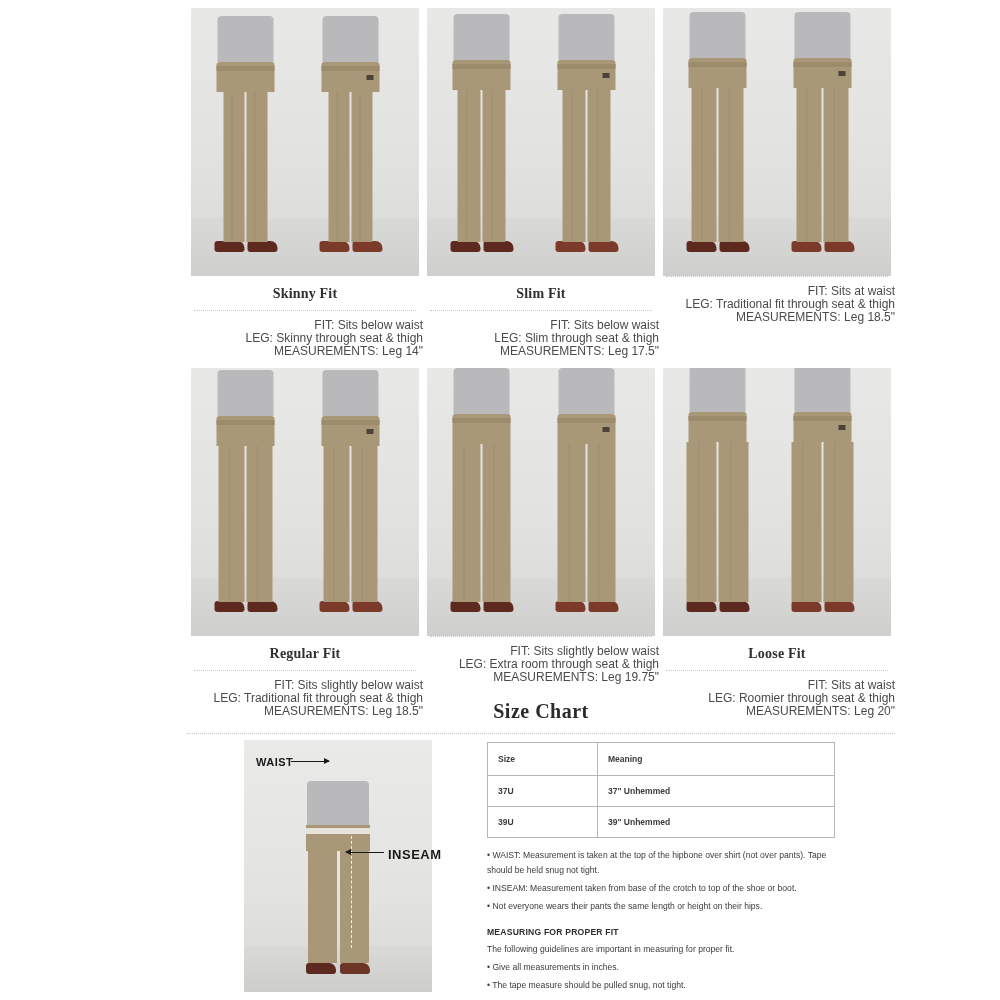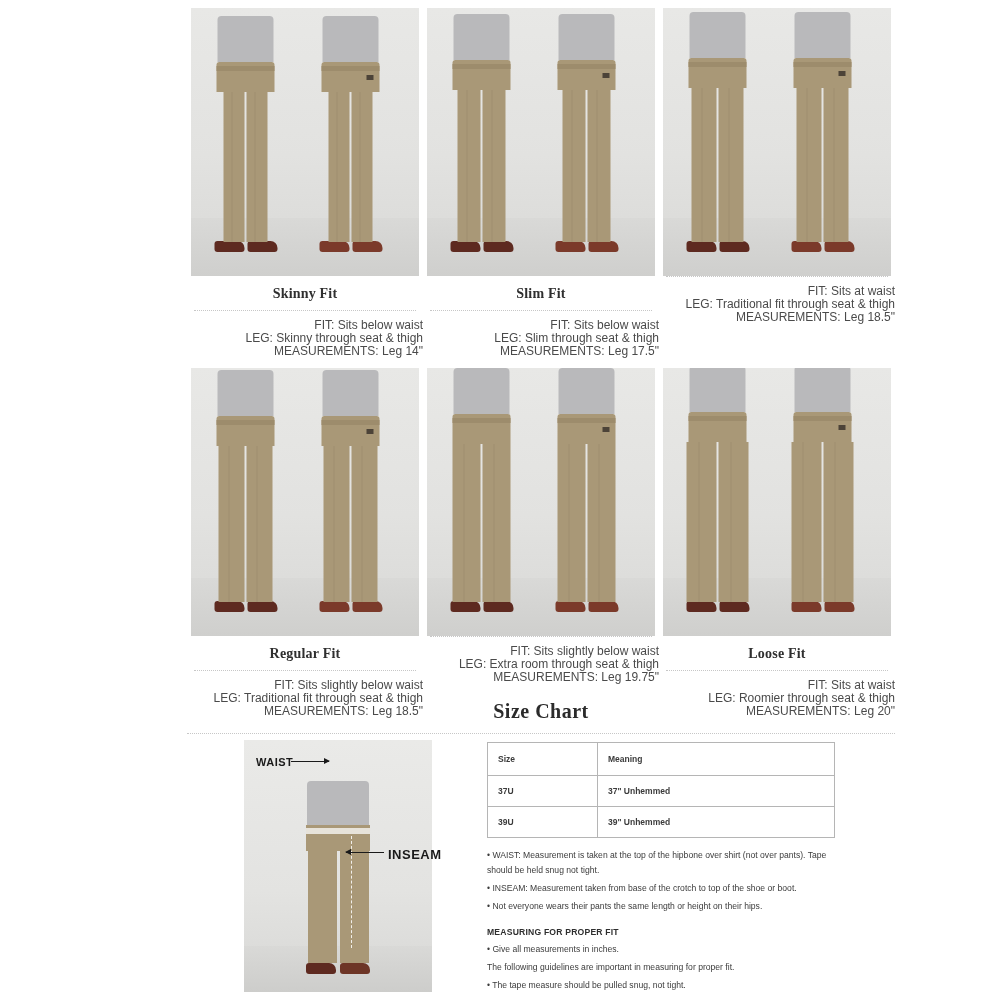--- a/index.html
+++ b/index.html
@@ -588,18 +588,18 @@
         <td>39" Unhemmed</td>
       </tr>
     </tbody>
   </table>
 
   <div class="notes">
     <p>• WAIST: Measurement is taken at the top of the hipbone over shirt (not over pants). Tape should be held snug not tight.</p>
     <p>• INSEAM: Measurement taken from base of the crotch to top of the shoe or boot.</p>
     <p>• Not everyone wears their pants the same length or height on their hips.</p>
     <p class="heading">MEASURING FOR PROPER FIT</p>
+    <p>The following guidelines are important in measuring for proper fit.</p>
     <p>• Give all measurements in inches.</p>
-    <p>The following guidelines are important in measuring for proper fit.</p>
     <p>• The tape measure should be pulled snug, not tight.</p>
   </div>
 
 </div>
 
 </body></html>

